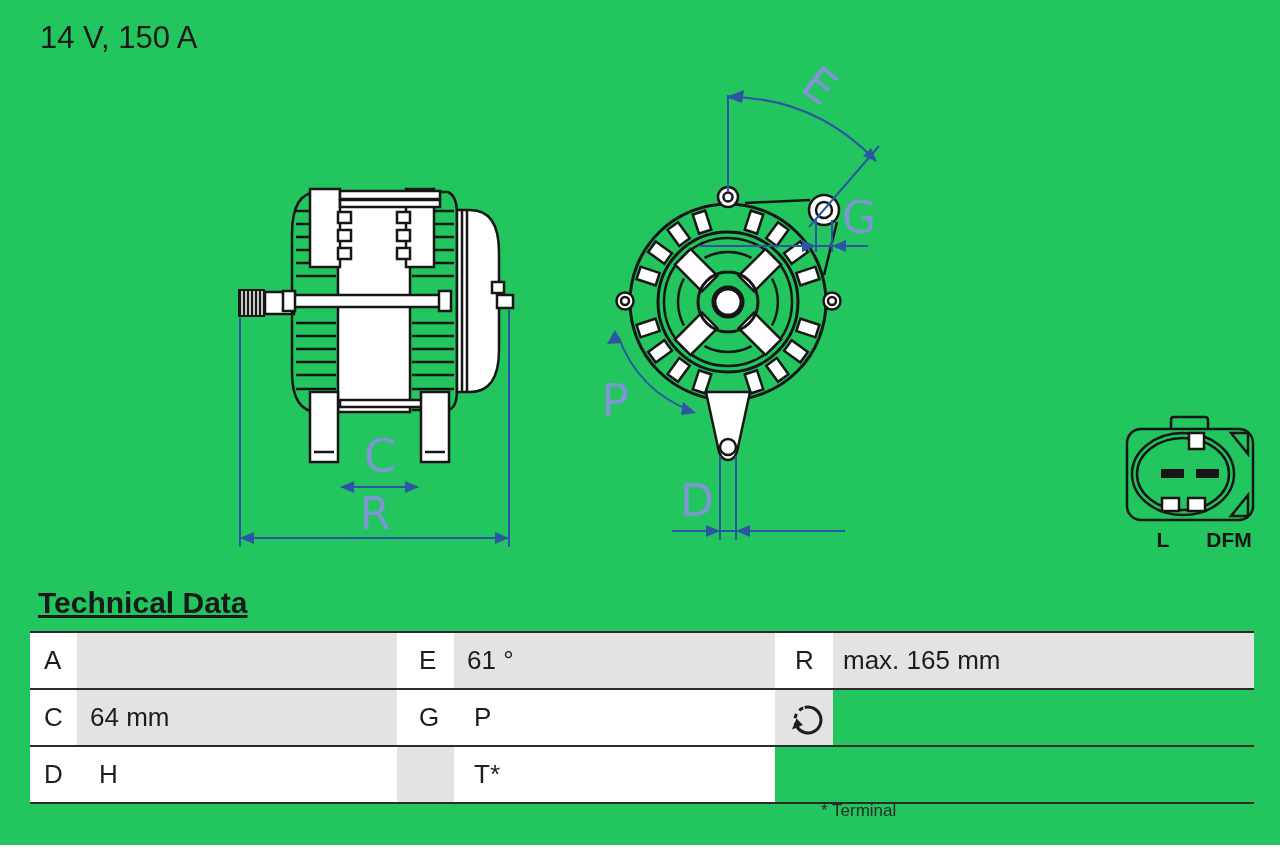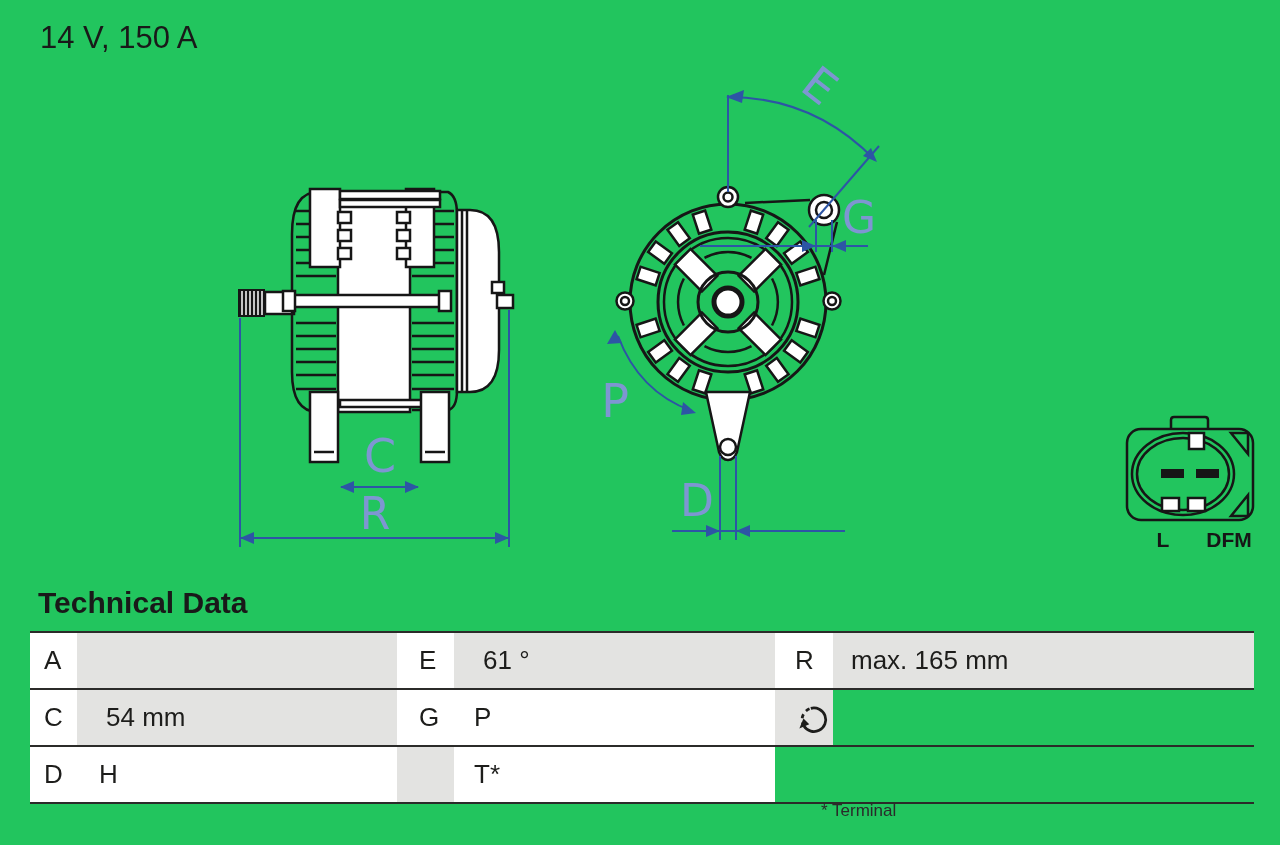--- a/index.html
+++ b/index.html
@@ -7,30 +7,30 @@
          font-family:"Liberation Sans",sans-serif;color:#1d1d1b;}
   .title{position:absolute;left:40px;top:20px;font-size:31px;color:#191919;}
   .drawing-svg{position:absolute;left:0;top:0;}
   .ln{fill:#fff;stroke:#161616;stroke-width:2.5;}
   .lnf{fill:none;stroke:#161616;stroke-width:2.5;}
   .lnt{fill:none;stroke:#161616;stroke-width:3;}
   .dim{fill:none;stroke:#2d55a5;stroke-width:2;}
   .dimarrow{fill:#2d55a5;stroke:none;}
   .dimtext{fill:#7e96d2;font-family:"DejaVu Sans",sans-serif;font-weight:400;}
   .conlabel{fill:#161616;font-family:"Liberation Sans",sans-serif;font-weight:700;font-size:21px;}
-  .heading{position:absolute;left:38px;top:586px;font-size:30px;font-weight:700;color:#191919;}
+  .heading{position:absolute;left:38px;top:586px;font-size:30px;font-weight:700;color:#191919;text-decoration:underline;}
   .td-table{position:absolute;left:30px;top:631px;width:1224px;border-top:2px solid #2b2b29;}
   .td-row{display:grid;grid-template-columns:47px 320px 57px 321px 58px 421px;height:55px;
           border-bottom:2px solid #2b2b29;}
   .cell{display:flex;align-items:center;font-size:26px;color:#1d1d1b;overflow:hidden;}
   .lbl{background:#fff;padding-left:14px;}
   .lbl.l2{padding-left:22px;}
   .lbl.l3{padding-left:20px;}
-  .val{background:#e3e3e1;padding-left:29px;}
-  .val.v3{padding-left:18px;}
+  .val{background:#e3e3e1;padding-left:13px;}
+  .val.v3{padding-left:10px;}
   .footnote{position:absolute;left:821px;top:801px;font-size:17px;color:#2a2a2a;}
   .roticon{display:block;}
 </style>
 </head>
 <body>
 
 <div class="stage">
 
   <div class="title">14 V, 150 A</div>
 
@@ -208,21 +208,21 @@
     <div class="td-row">
       <div class="cell lbl">A</div>
       <div class="cell val"></div>
       <div class="cell lbl l2">E</div>
       <div class="cell val">61 °</div>
       <div class="cell lbl l3">R</div>
       <div class="cell val v3">max. 165 mm</div>
     </div>
     <div class="td-row">
       <div class="cell lbl">C</div>
-      <div class="cell val">54 mm</div>
+      <div class="cell val">64 mm</div>
       <div class="cell lbl l2">G</div>
       <div class="cell lbl l3">P</div>
       <div class="cell val v3">
         <svg class="roticon" width="44" height="38" viewBox="0 0 44 38">
           <path d="M19.6 8.4 A13 13 0 1 1 12 27.9" fill="none" stroke="#1d1d1b" stroke-width="3"></path>
           <path d="M12 27.9 A13 13 0 0 1 19.6 8.4" fill="none" stroke="#1d1d1b" stroke-width="3" stroke-dasharray="4.5 4.5"></path>
           <polygon points="7,30.5 17.9,26 11.5,19.6" fill="#1d1d1b"></polygon>
         </svg>
       </div>
     </div>

